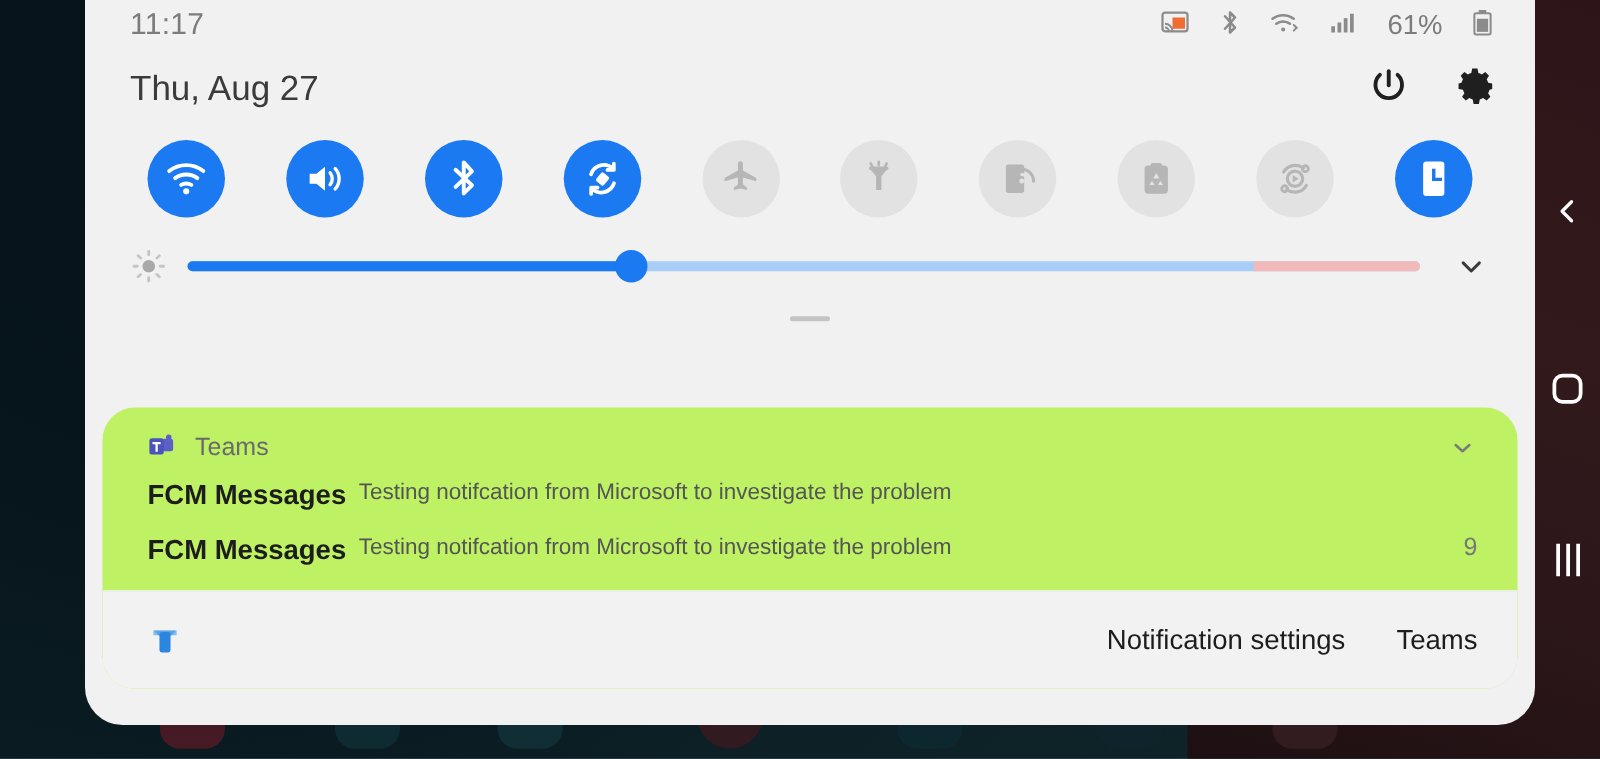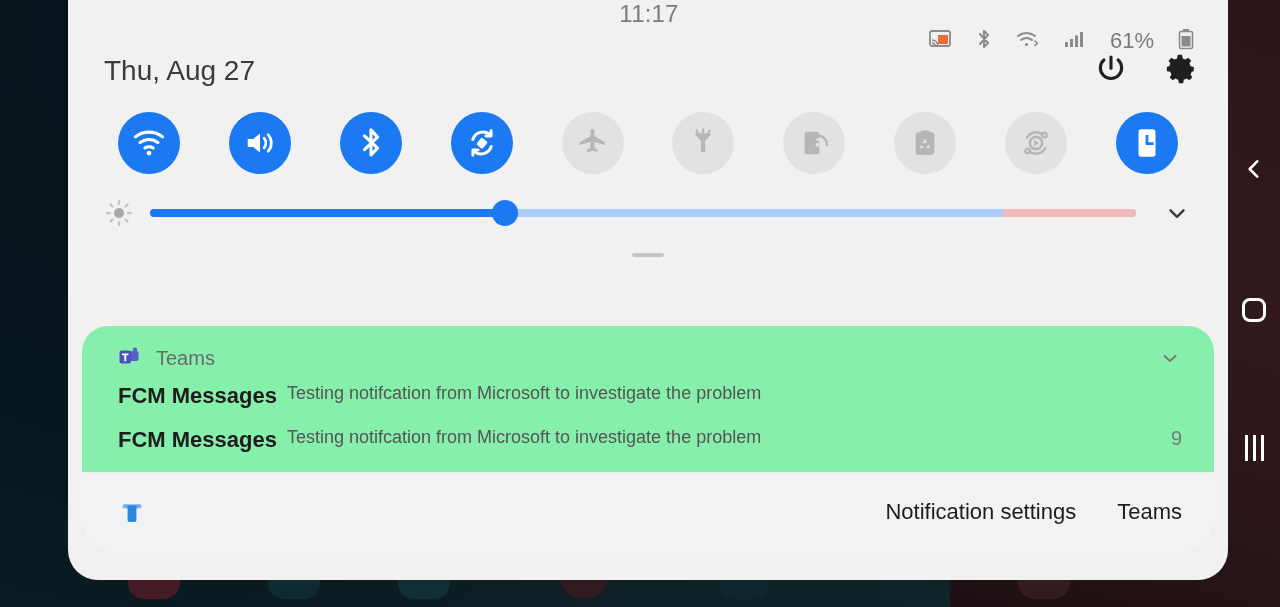--- a/index.html
+++ b/index.html
@@ -41,21 +41,20 @@
     overflow: hidden;
     background: #f1f1f1;
   }
 
   
   #status-bar {
     height: 40px;
     display: flex; align-items: center;
     padding: 0 34px 0 36px;
     color: #8b8b8b;
-    flex-direction: column;
   }
   #status-clock { font-size: 24px; color: #7c7c7c; letter-spacing: .2px; }
   #status-icons {
     margin-left: auto; display: flex; align-items: center; gap: 24px;
     color: #8b8b8b;
   }
   #battery-pct { font-size: 22px; color: #7c7c7c; margin-left: 2px; }
 
   
   #date-row {
@@ -129,21 +128,21 @@
     margin: 0 38px;
   }
 
   
   #drag-handle-wrap { display:flex; justify-content:center; padding-top: 19px; }
   #drag-handle { width: 32px; height: 4px; border-radius: 2px; background: #c4c4c4; }
 
   
   #notif-card {
     position: absolute; left: 14px; right: 14px; top: 326px;
-    background: #86efac;
+    background: #bef264;
     border-radius: 26px;
     overflow: hidden;
   }
   #notif-group { padding: 14px 0 0 0; }
   #notif-header {
     display: flex; align-items: center;
     padding: 6px 32px 4px 36px;
   }
   #teams-icon { width: 22px; height: 22px; margin-right: 16px; }
   #notif-app-name { font-size: 20px; color: #6a6a6a; }

